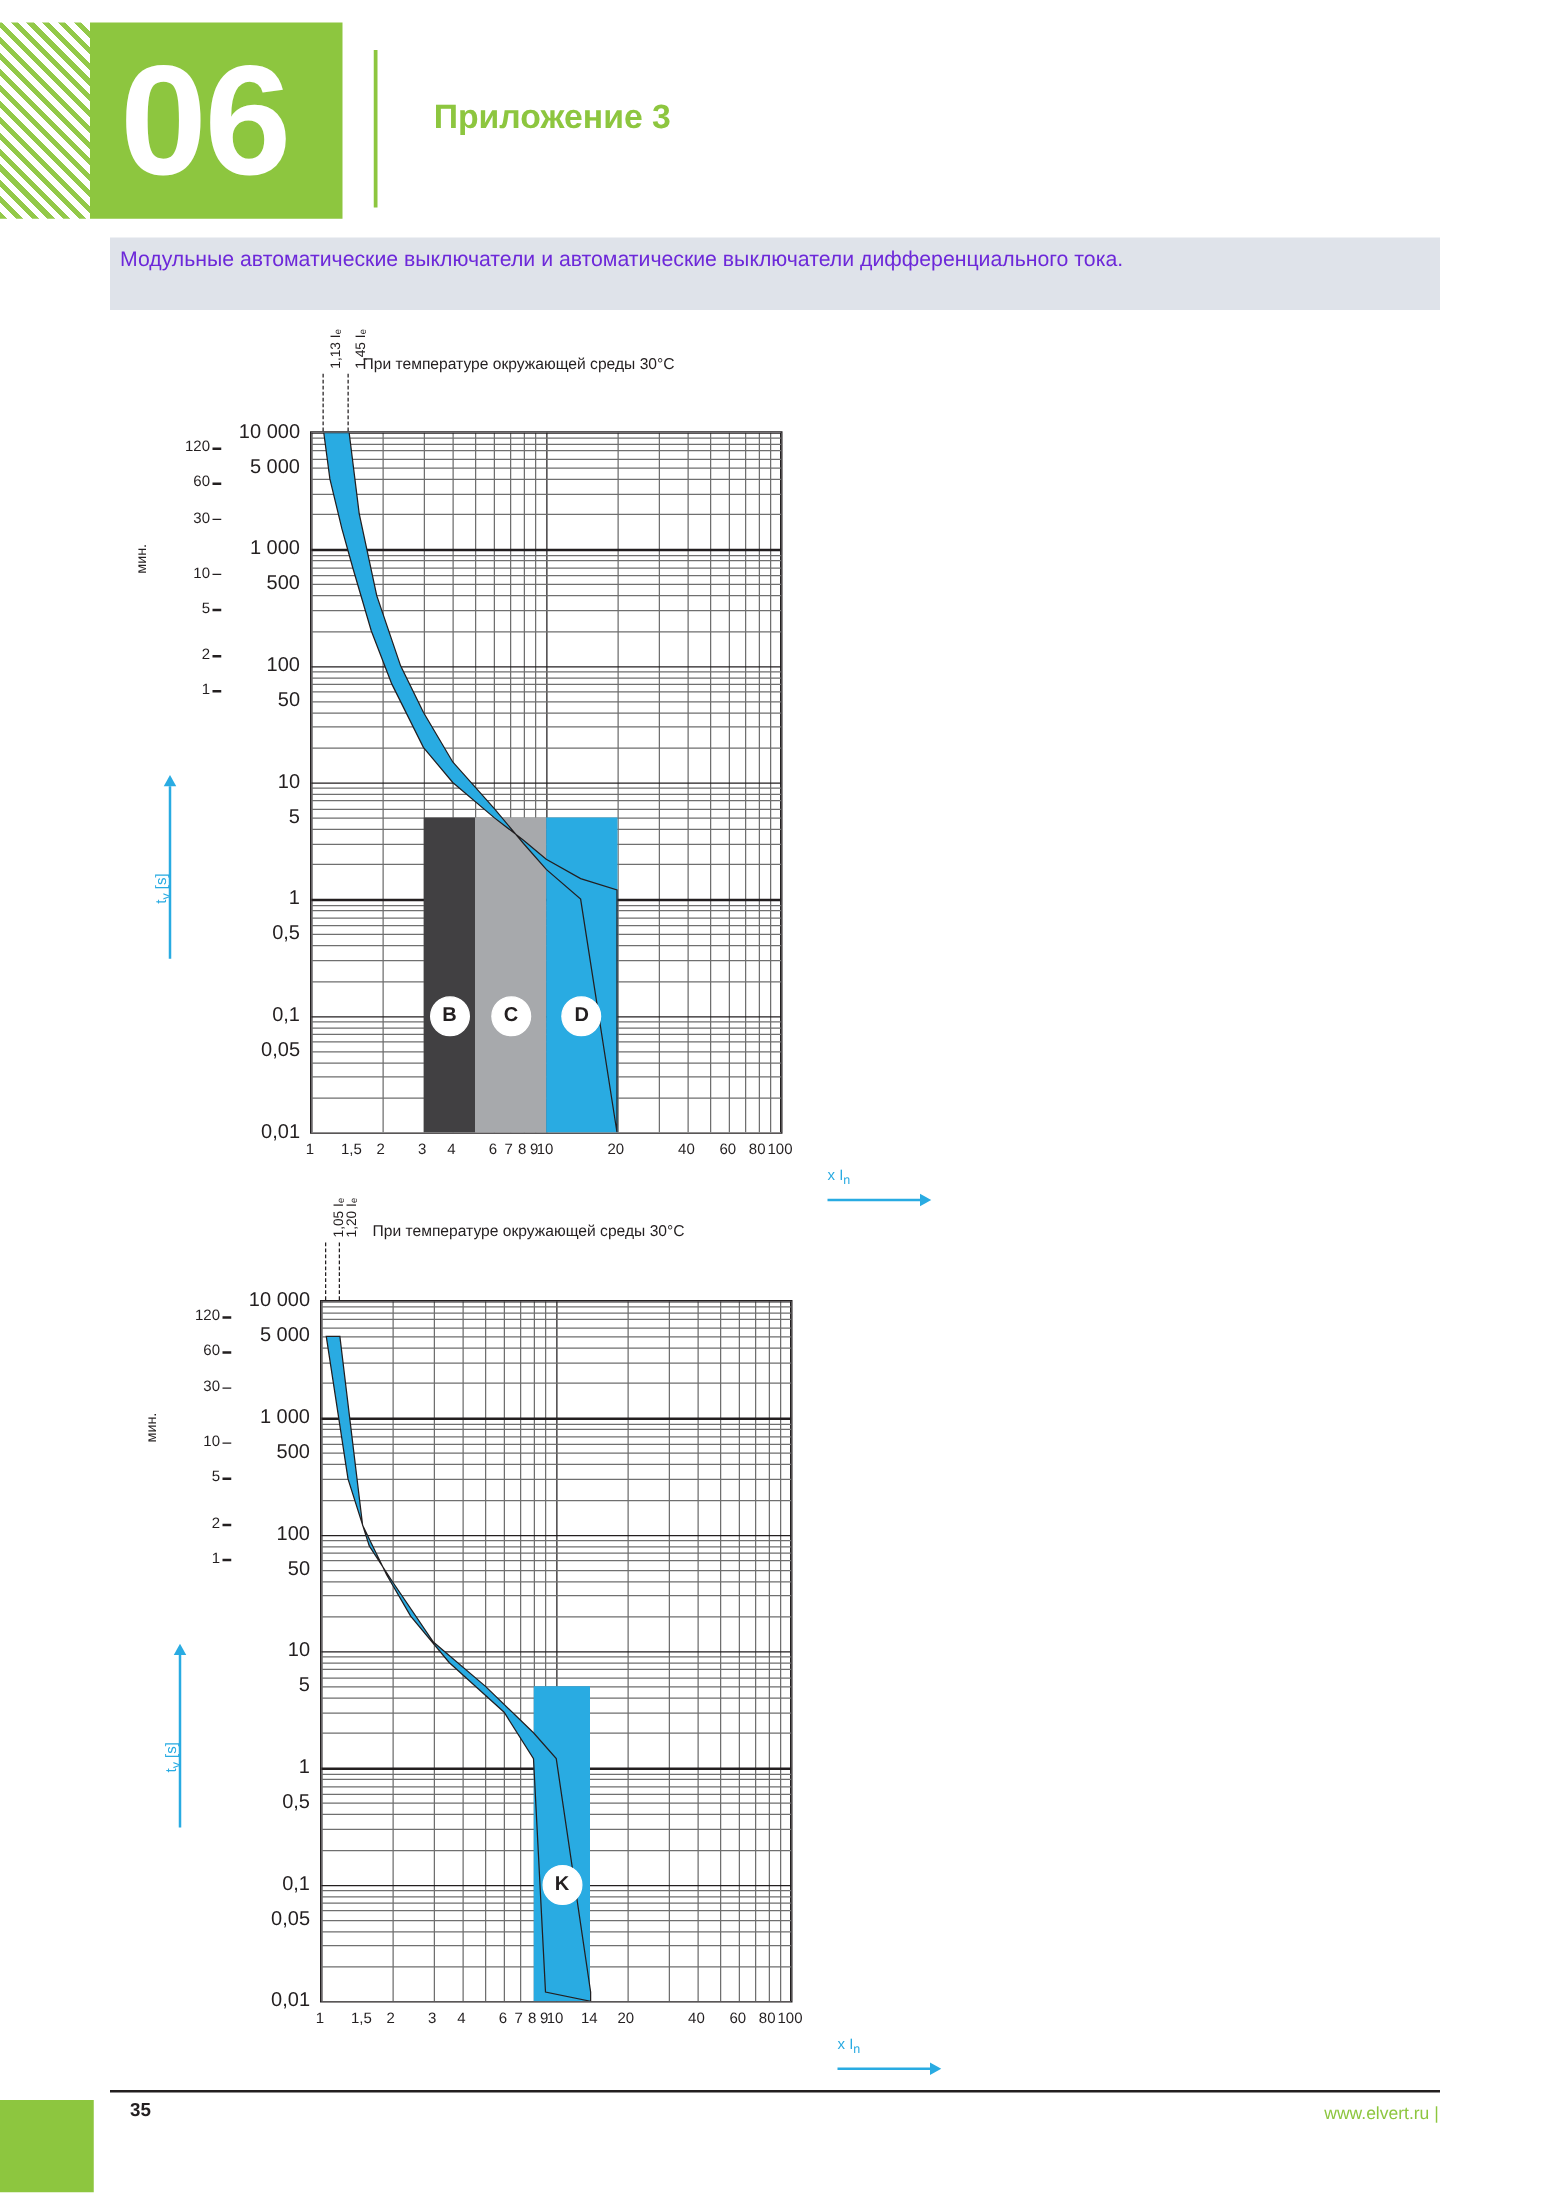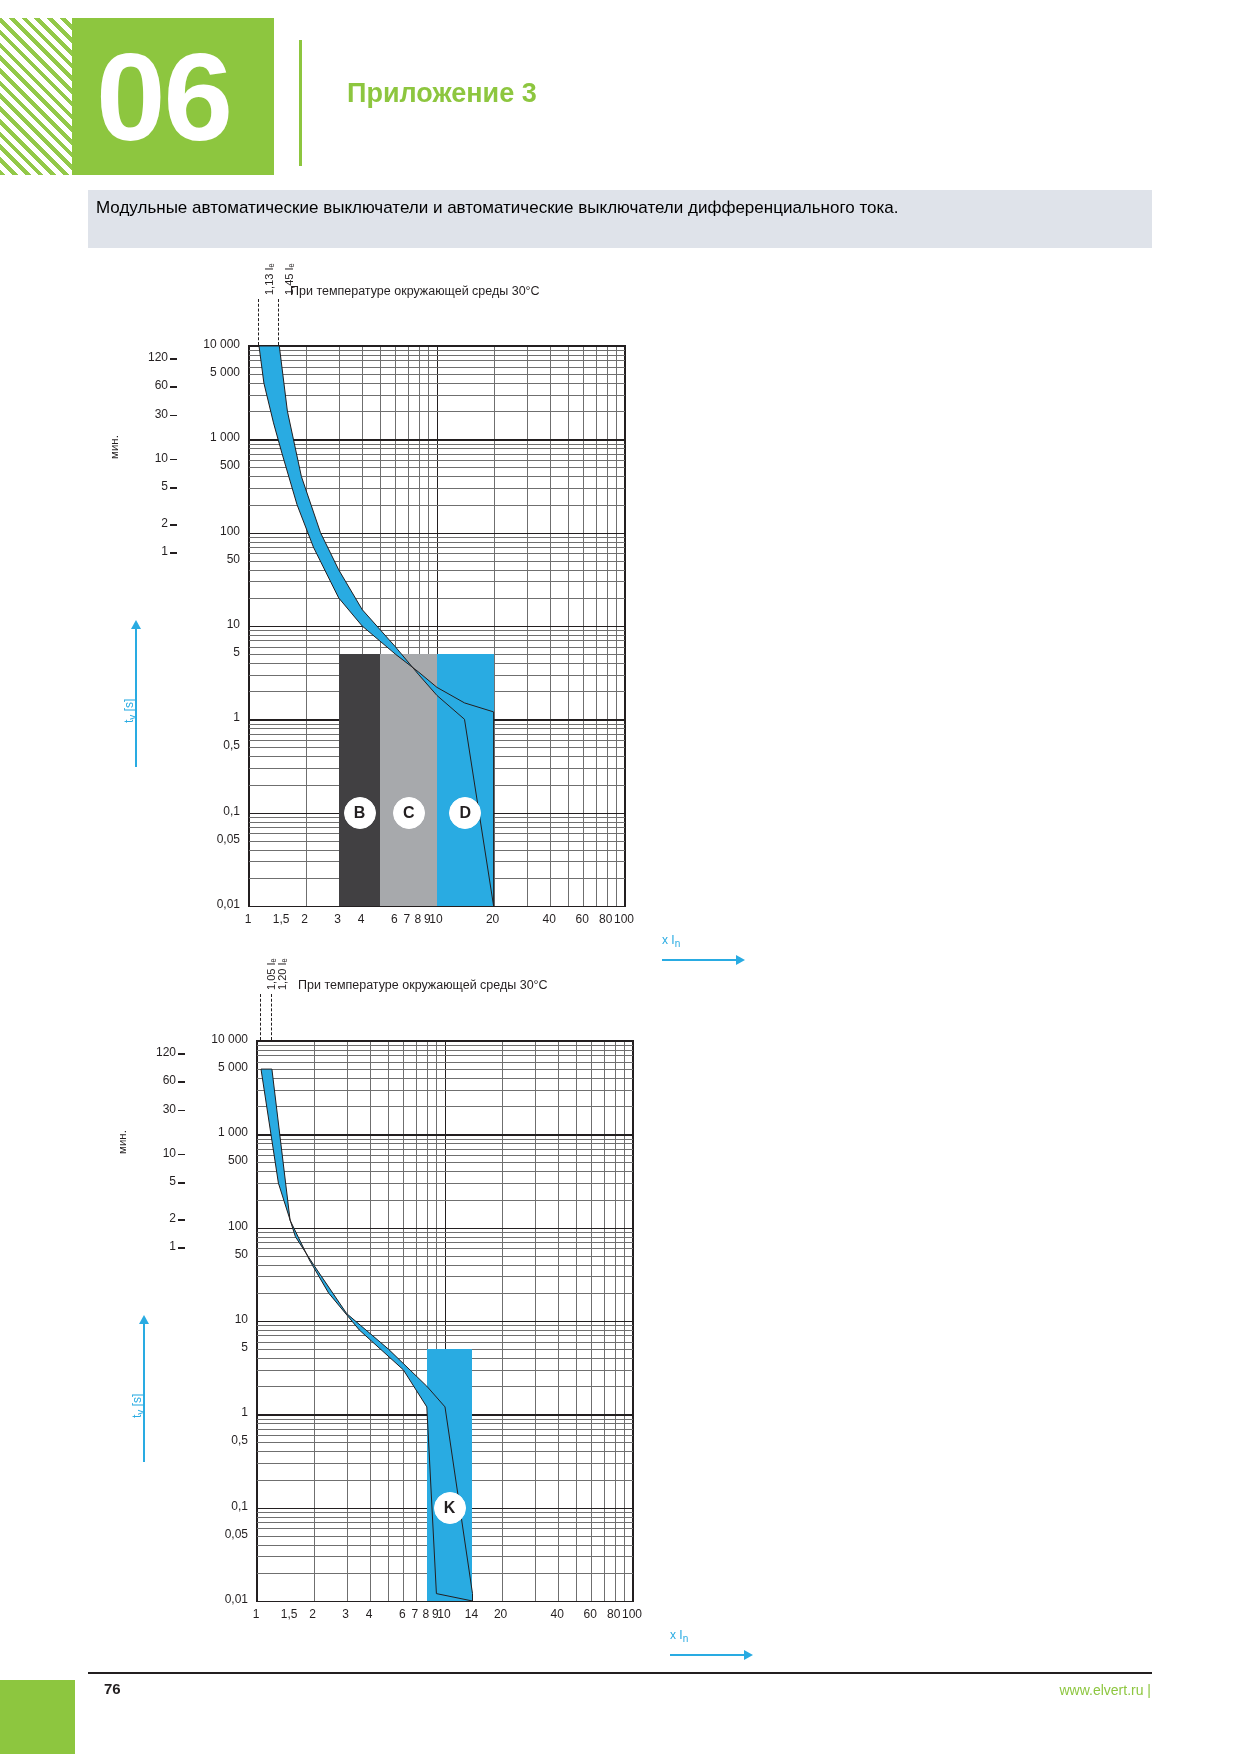--- a/index.html
+++ b/index.html
@@ -18,34 +18,34 @@
       repeating-linear-gradient(45deg,#8dc63f 0 4px, #ffffff 4px 9px);
     opacity:.95;}
   .hdr-green{position:absolute;left:72px;top:18px;width:202px;height:157px;background:#8dc63f;}
   .hdr-num{position:absolute;left:96px;top:22px;width:170px;height:150px;
     color:#ffffff;font-size:125px;line-height:150px;font-weight:bold;letter-spacing:-2px;}
   .hdr-rule{position:absolute;left:299px;top:40px;width:3px;height:126px;background:#8dc63f;}
   .hdr-title{position:absolute;left:347px;top:78px;font-size:27px;color:#8dc63f;font-weight:bold;}
 
   
   .subbar{position:absolute;left:88px;top:190px;width:1064px;height:58px;background:#dfe3ea;}
-  .subbar p{margin:0;padding:0;font-size:17px;line-height:25px;color:#000000;}
+  .subbar p{margin:0;padding:0;font-size:17px;line-height:25px;color:#6d28d9;}
   .subbar .inner{padding:5px 0 0 8px;}
 
   
   .chart-block{position:absolute;}
   .chart-caption{font-size:12.5px;color:#231f20;position:absolute;}
   .plot{position:absolute;border:1.3px solid #231f20;background:#fff;overflow:hidden;}
   .vline{position:absolute;top:0;bottom:0;width:1px;background:#6f6f6f;}
   .vline.major{background:#231f20;width:1.2px;}
   .hline{position:absolute;left:0;right:0;height:1px;background:#6f6f6f;}
   .hline.major{background:#231f20;height:1.2px;}
   .band{position:absolute;}
   .tick-x{position:absolute;font-size:12px;color:#231f20;text-align:center;}
-  .tick-y{position:absolute;font-size:12px;color:#231f20;text-align:right;}
+  .tick-y{position:absolute;font-size:16px;color:#231f20;text-align:right;}
   .tick-y2{position:absolute;font-size:12px;color:#231f20;text-align:right;}
   .axis-lbl{position:absolute;font-size:12px;color:#29abe2;}
   .badge{position:absolute;width:30px;height:30px;border-radius:50%;background:#ffffff;
     border:1px solid #ffffff;color:#231f20;font-size:16px;font-weight:bold;
     text-align:center;line-height:30px;}
   .dashed-v{position:absolute;border-left:1.2px dashed #231f20;}
   .dash-lbl{position:absolute;font-size:11px;color:#231f20;white-space:nowrap;}
   .arrow-line{position:absolute;height:2px;background:#29abe2;}
   .arrow-head{position:absolute;width:0;height:0;border-top:5px solid transparent;
     border-bottom:5px solid transparent;border-left:9px solid #29abe2;}
@@ -352,14 +352,14 @@
     <div class="arrow-line" style="left: 670px; top: 1654px; width: 76px;"></div>
     <div class="arrow-head" style="left: 744px; top: 1650px;"></div>
     <div class="dashed-v" style="left: 259.984px; top: 994px; height: 46px;"></div>
     <div class="dash-lbl" style="left: 264.984px; top: 990px; transform: rotate(-90deg); transform-origin: 0px 0px;">1,05 Iₑ</div>
     <div class="dashed-v" style="left: 270.886px; top: 994px; height: 46px;"></div>
     <div class="dash-lbl" style="left: 275.886px; top: 990px; transform: rotate(-90deg); transform-origin: 0px 0px;">1,20 Iₑ</div>
   </div>
 
 <div class="footer-rule"></div>
 <div class="footer-green"></div>
-<div class="page-num">76</div>
+<div class="page-num">35</div>
 <div class="footer-url">www.elvert.ru |</div>
 
 </body></html>

